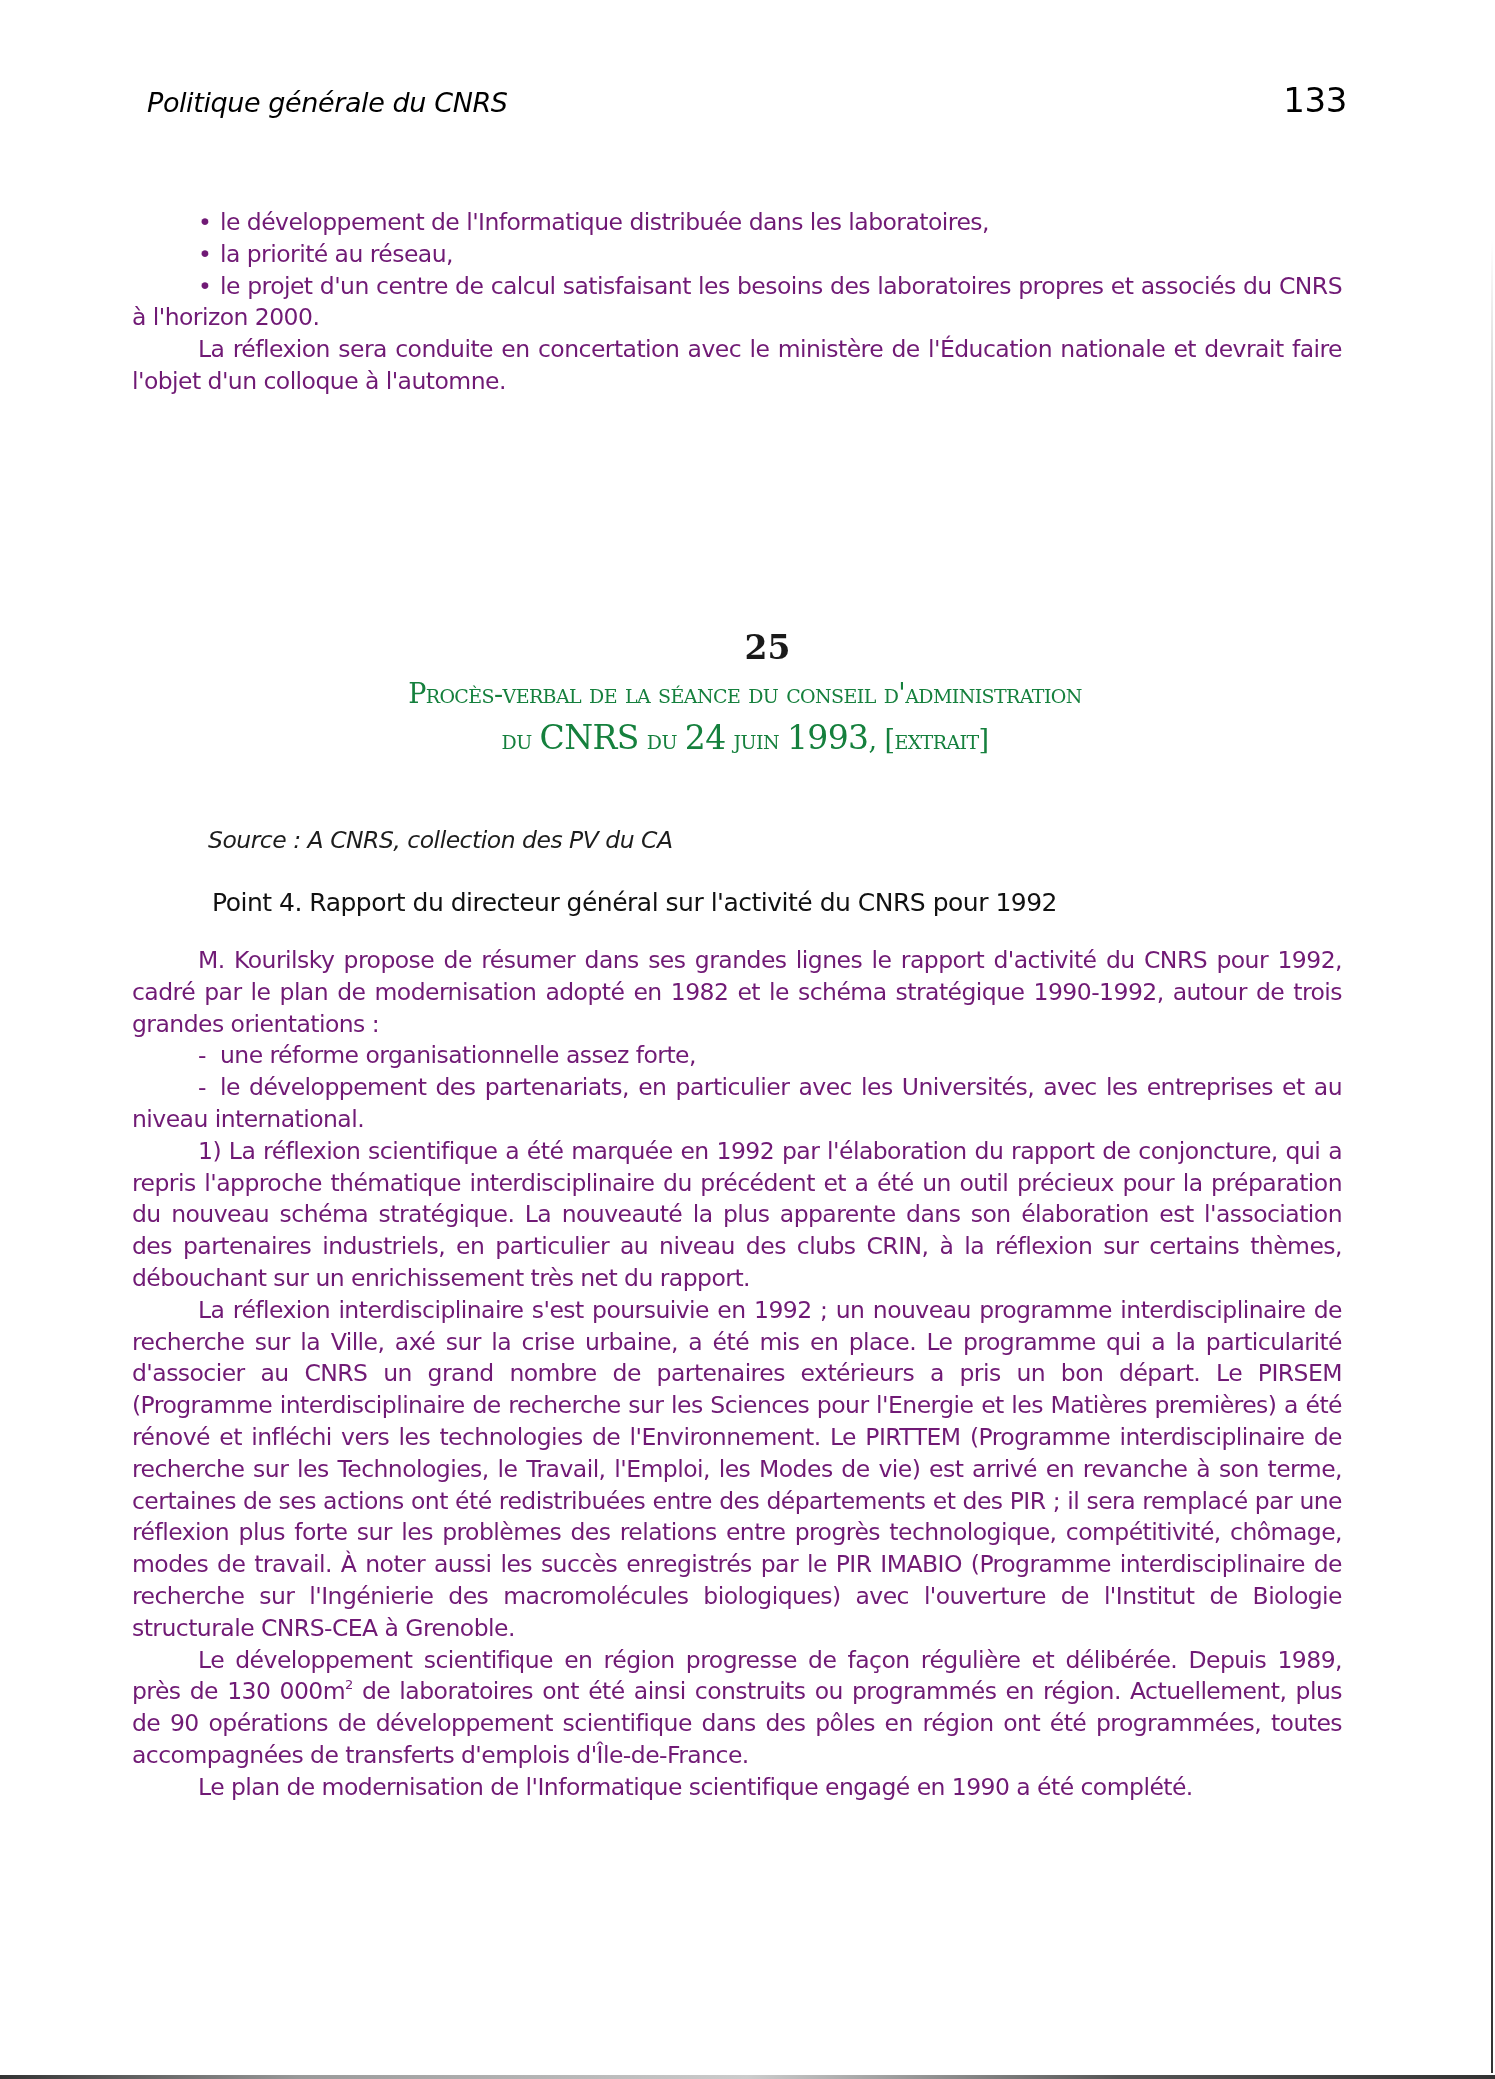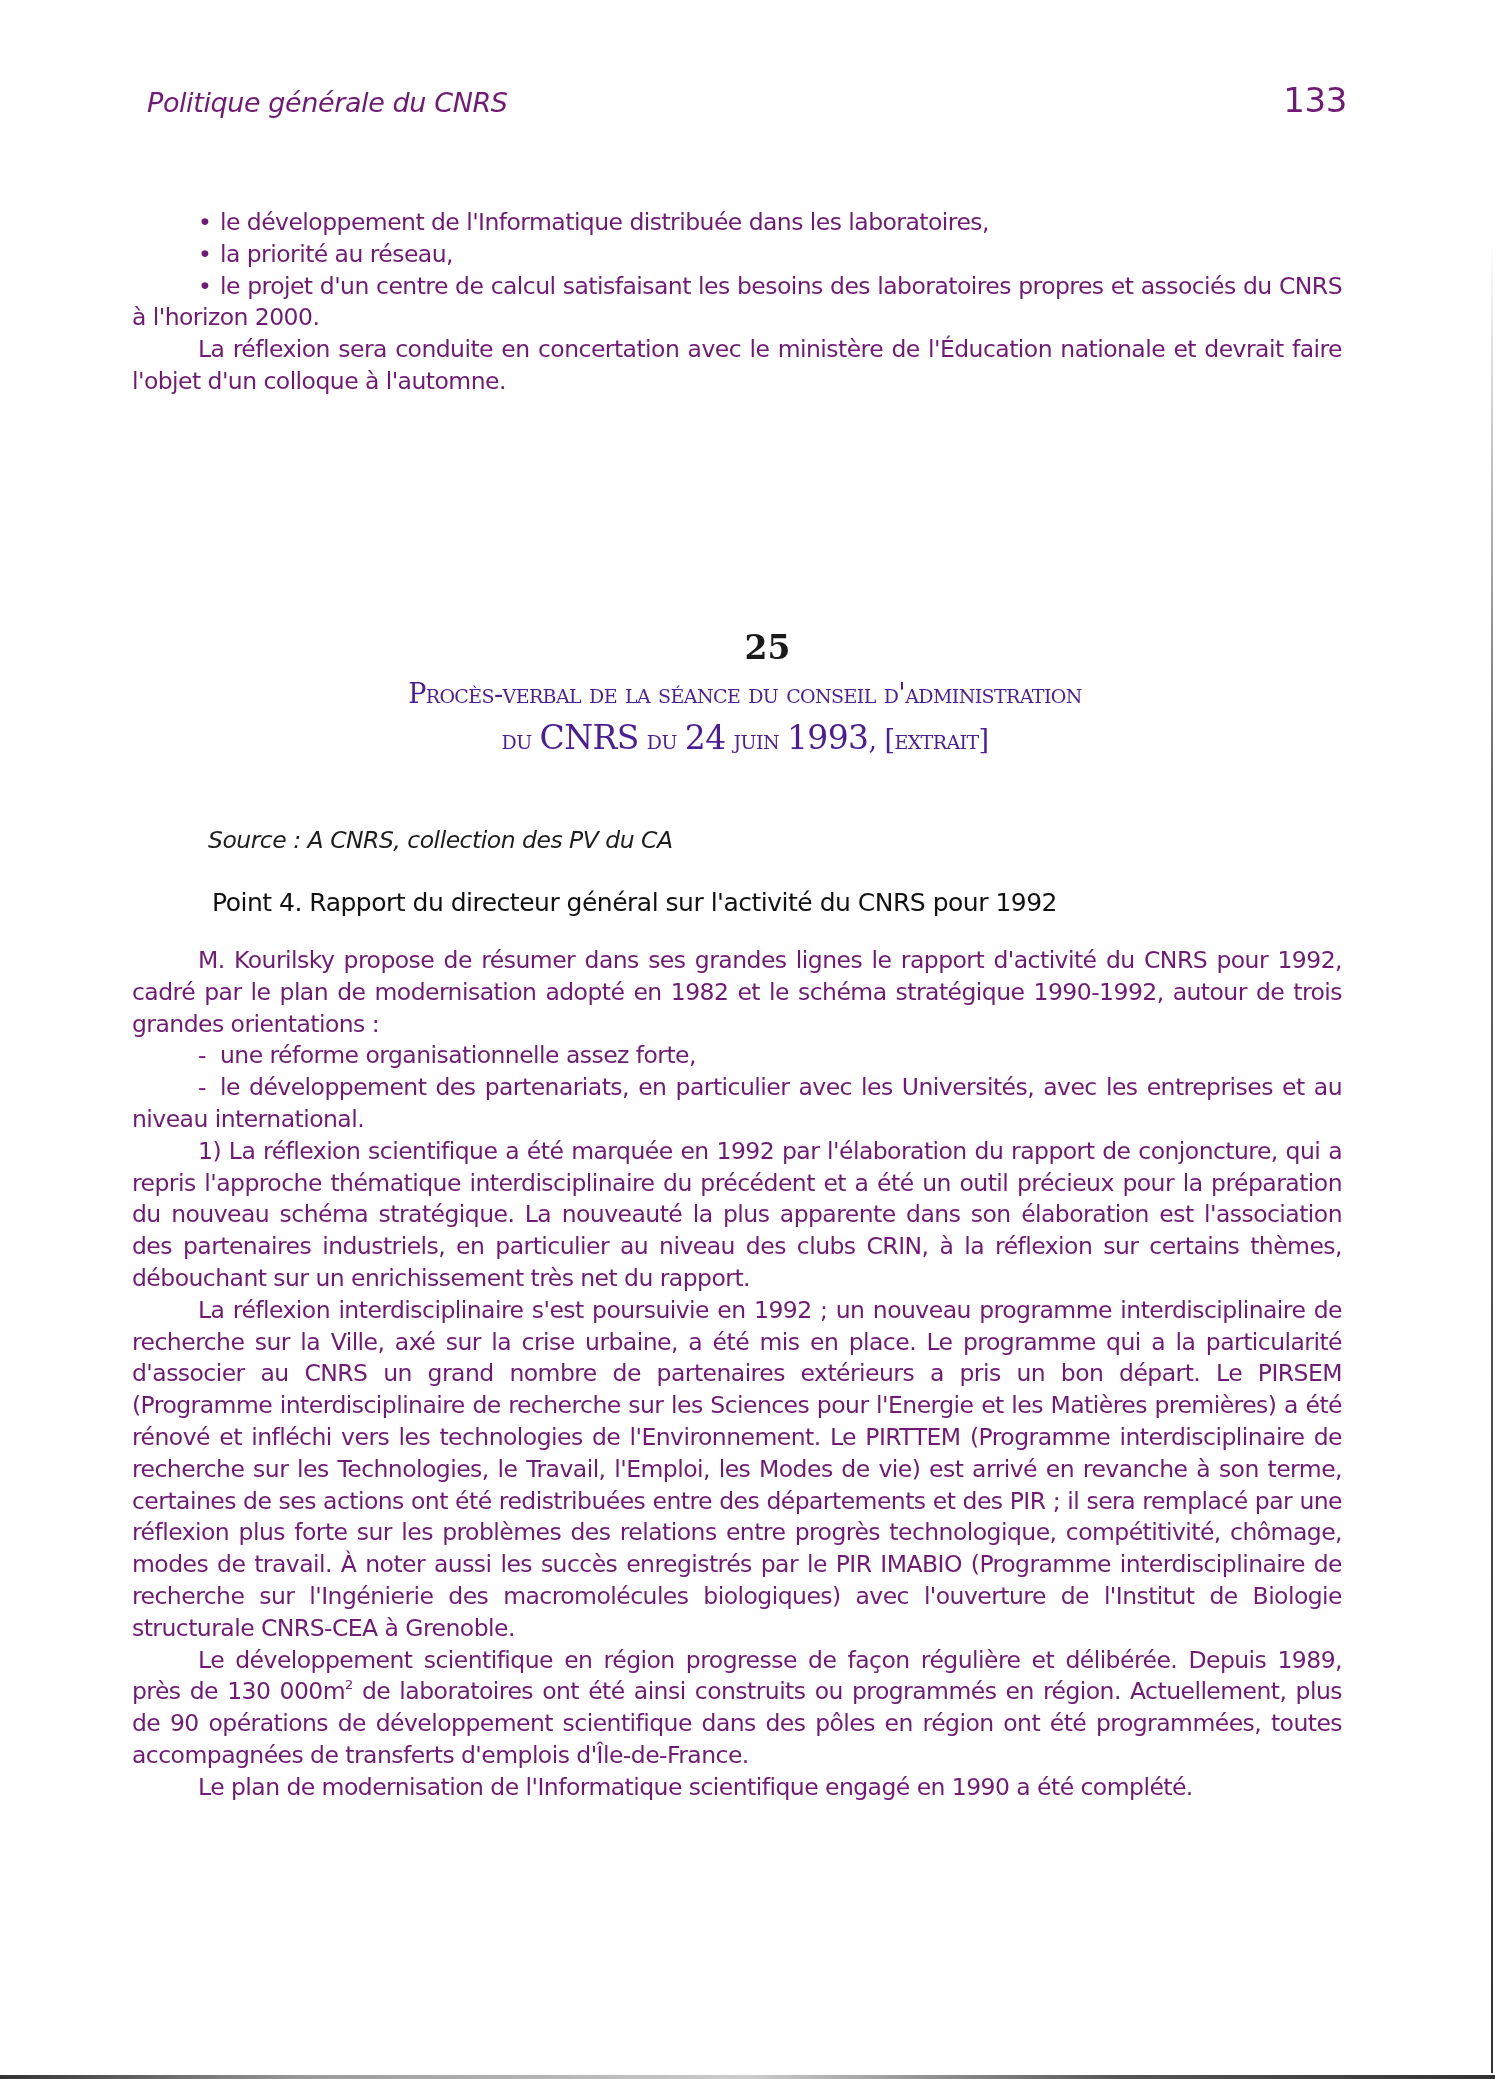--- a/index.html
+++ b/index.html
@@ -12,21 +12,21 @@
     background: linear-gradient(to bottom, #ffffff 0%, #666 30%, #333 100%);
   }
   .page-edge-bottom {
     position: absolute; left: 0; right: 0; bottom: 0; height: 4px;
     background: linear-gradient(to right, #333 0%, #999 20%, #ccc 50%, #555 75%, #333 100%);
   }
   .running-head {
     position: absolute; top: 80px; left: 147px; right: 148px;
     display: flex; justify-content: space-between; align-items: baseline;
     font-family: "DejaVu Sans", sans-serif; font-size: 27px; letter-spacing: -0.4px;
-    color: #701a75;
+    color: #000000;
   }
   .running-head .title { font-style: italic; }
   .running-head .pageno { font-size: 34px; }
 
   .text-block {
     position: absolute; left: 132px; width: 1210px;
     font-family: "DejaVu Sans", sans-serif; font-size: 23.5px; line-height: 31.8px;
     letter-spacing: -0.55px; color: #701a75; text-align: justify;
   }
   .text-block p { margin: 0; }
@@ -35,21 +35,21 @@
   .bullet-mark { display: inline-block; width: 22px; text-indent: 0; }
 
   .top-text { top: 207px; }
 
   .doc-number {
     position: absolute; top: 628px; left: 0; width: 1495px; text-align: center;
     font-family: "DejaVu Serif", serif; font-weight: bold; font-size: 33px; color: #1a1a1a; padding-left: 20px;
   }
   .doc-title {
     position: absolute; top: 672px; left: 150px; width: 1190px; text-align: center;
-    font-family: "DejaVu Serif", serif; font-size: 27px; line-height: 44px; color: #4c1d95;
+    font-family: "DejaVu Serif", serif; font-size: 27px; line-height: 44px; color: #15803d;
     font-variant: small-caps; letter-spacing: -0.6px;
   }
   .doc-title .big { font-size: 33px; font-variant: normal; }
 
   .source {
     position: absolute; top: 826px; left: 208px;
     font-style: italic; font-size: 23.5px; letter-spacing: -0.5px; color: #1d1d1d;
   }
   .point-heading {
     position: absolute; top: 884px; left: 208px;

